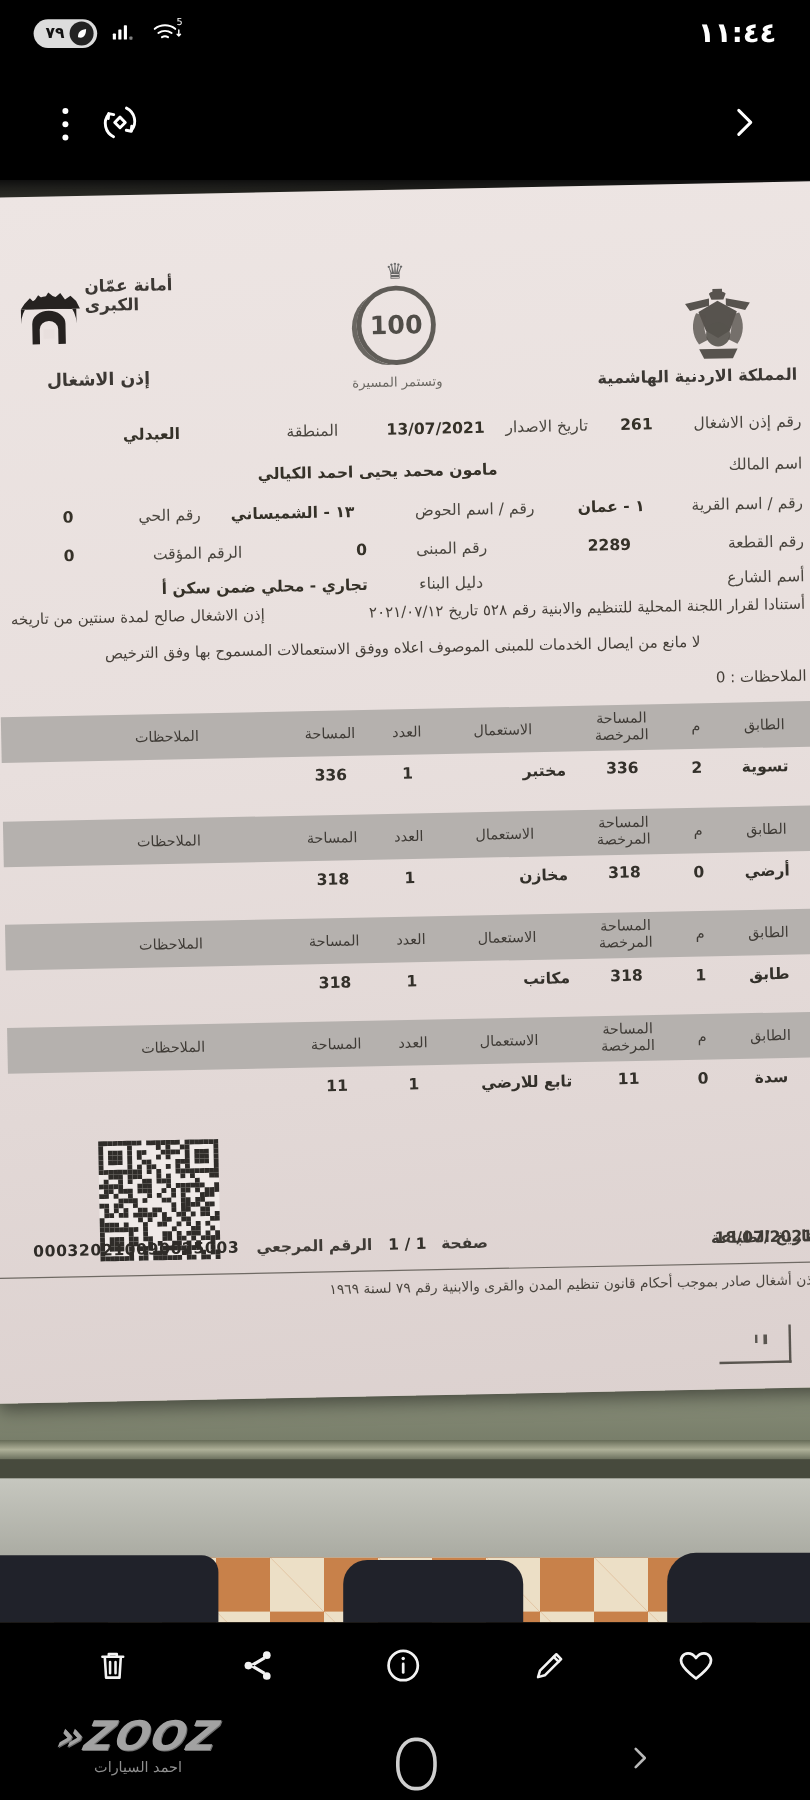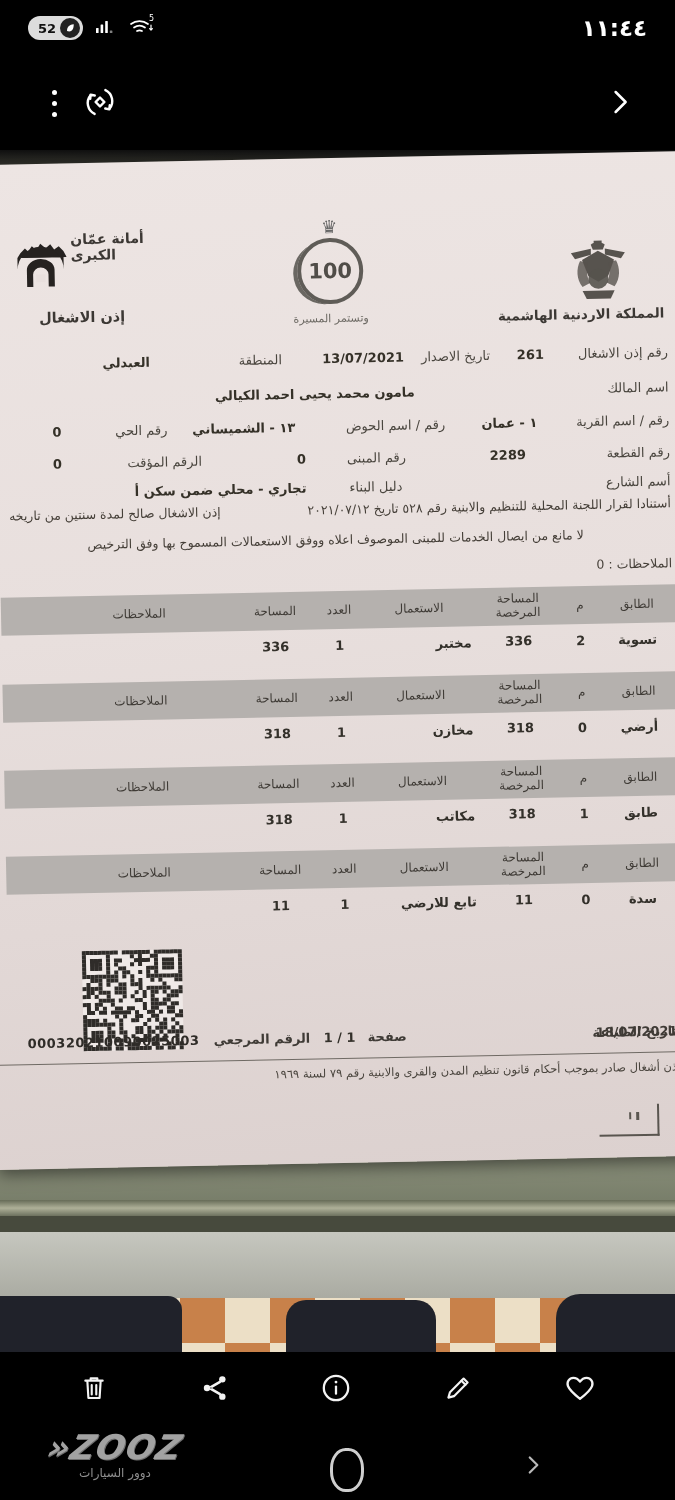--- a/index.html
+++ b/index.html
@@ -115,21 +115,21 @@
   .nav-back{position:absolute;left:520px;top:28px;}
 </style>
 </head>
 <body>
 
 <div class="phone">
 
   <div class="status-bar">
     <div class="sb-left">
       <div class="battery-pill">
-        <span class="pct">52</span>
+        <span class="pct">٧٩</span>
         <span class="leaf-circle">
           <svg width="12" height="12" viewBox="0 0 16 16">
               <path d="M4 12c6 2 9-2 9-9-7 1-9 4-9 9z" fill="#fff"></path>
             </svg>
         </span>
       </div>
       <span>
         <svg width="24" height="24" viewBox="0 0 24 24" fill="#fff">
           <rect x="3" y="14" width="2.6" height="5" rx=".6"></rect>
             <rect x="7.6" y="10.5" width="2.6" height="8.5" rx=".6"></rect>
@@ -742,21 +742,21 @@
         <path d="M12 19.6C9.2 17.4 4.8 14 3.5 10.6 2.4 7.6 4.5 4.8 7.3 4.8c1.9 0 3.5 1 4.7 2.7 1.2-1.7 2.8-2.7 4.7-2.7 2.8 0 4.9 2.8 3.8 5.8-1.3 3.4-5.7 6.8-8.5 9z"></path>
       </svg>
     </button>
   </div>
 
   <div class="nav-area">
     <div class="zooz">
       <div>
         <span class="zooz-brand">»</span><span class="zooz-brand">ZOOZ</span>
       </div>
-      <div class="zooz-caption">دوور السيارات</div>
+      <div class="zooz-caption">احمد السيارات</div>
     </div>
     <button class="nav-home" aria-label="home"></button>
     <button class="nav-back" aria-label="back">
       <svg width="26" height="26" viewBox="0 0 24 24" fill="none" stroke="#b9b9b9" stroke-width="2" stroke-linecap="round" stroke-linejoin="round">
         <path d="M9 5l7 7-7 7"></path>
       </svg>
     </button>
   </div>
 </div>
 

